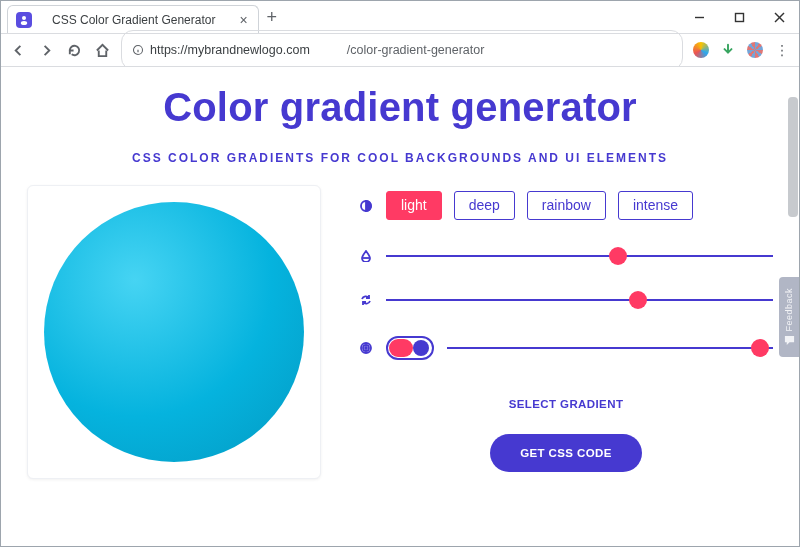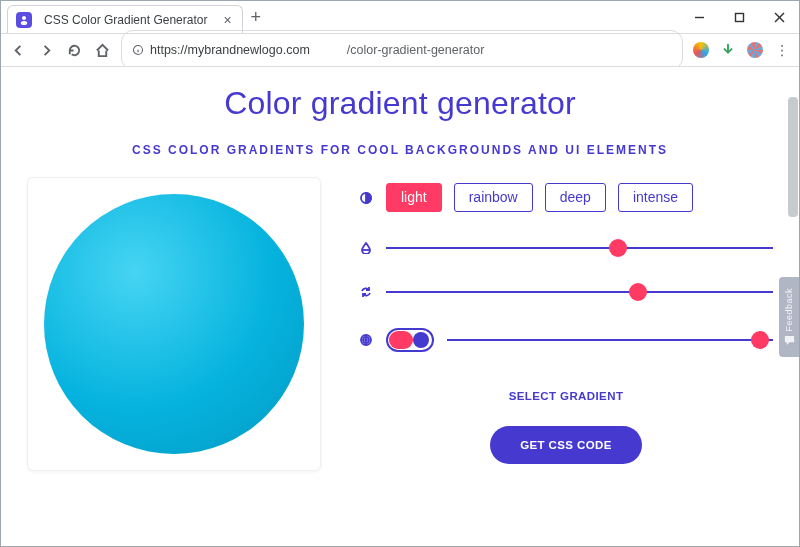--- a/index.html
+++ b/index.html
@@ -1,21 +1,21 @@
 <!DOCTYPE html>
 <html><head>
 <meta charset="utf-8">
 <style>
   * { box-sizing: border-box; margin: 0; padding: 0; }
   html, body { width: 800px; height: 547px; font-family: "Segoe UI", Arial, sans-serif; overflow: hidden; background: #fff; }
   .window { width: 800px; height: 547px; border: 1px solid #9da5ad; display: flex; flex-direction: column; }
 
   
   .titlebar { height: 32px; background: #fff; display: flex; align-items: center; }
-  .tab { display: flex; align-items: center; height: 28px; margin-left: 6px; margin-top: 4px; padding: 0 10px 0 8px; border: 1px solid #cfd3d8; border-bottom: none; border-radius: 6px 6px 0 0; background: #fff; font-size: 12px; color: #3c4043; gap: 12px; }
+  .tab { display: flex; align-items: center; height: 28px; margin-left: 6px; margin-top: 4px; padding: 0 10px 0 8px; border: 1px solid #cfd3d8; border-bottom: none; border-radius: 6px 6px 0 0; background: #fff; font-size: 12px; color: #3c4043; gap: 20px; }
   .favicon { width: 16px; height: 16px; border-radius: 4px; background: #5a4de0; display: flex; align-items: center; justify-content: center; }
   .favicon svg { width: 10px; height: 10px; fill: #fff; }
   .tab-close { font-size: 14px; color: #5f6368; margin-left: 4px; }
   .newtab { margin-left: 8px; color: #5f6368; font-size: 18px; font-weight: 300; }
   .win-controls { margin-left: auto; display: flex; height: 32px; }
   .win-controls div { width: 40px; display: flex; align-items: center; justify-content: center; color: #333; font-size: 12px; }
   .win-controls svg { width: 11px; height: 11px; stroke: #333; stroke-width: 1.4; fill: none; }
 
   
   .toolbar { height: 34px; background: #fff; border-bottom: 1px solid #dadce0; border-top: 1px solid #dadce0; display: flex; align-items: center; padding: 0 8px; gap: 10px; }
@@ -25,21 +25,21 @@
   .addr .path { color: #5f6368; margin-left: 31px; }
   .ext-group { display: flex; align-items: center; gap: 12px; }
   .ext-icon { width: 16px; height: 16px; border-radius: 50%; }
   .dots { letter-spacing: 2px; color: #5f6368; font-size: 14px; }
 
   
   .viewport { flex: 1; position: relative; background: #fff; overflow: hidden; }
   .scrollbar { position: absolute; right: 1px; top: 30px; width: 10px; height: 120px; background: #c7cace; border-radius: 4px; }
 
   .hero { text-align: center; padding: 18px 20px 4px; }
-  .hero h1 { font-size: 32px; font-weight: 400; color: #4639d0; letter-spacing: .2px; }
+  .hero h1 { font-size: 40px; font-weight: 700; color: #4639d0; letter-spacing: .2px; }
   .hero p { font-size: 12px; font-weight: 600; color: #4639d0; letter-spacing: 2px; margin-top: 21px; text-transform: uppercase; }
 
   .main { display: flex; padding: 16px 26px 10px; gap: 38px; }
 
   
   .card { width: 294px; height: 294px; background: #fff; border: 1px solid #eef0f4; border-radius: 6px; box-shadow: 0 1px 3px rgba(0,0,0,.06); display: flex; align-items: center; justify-content: center; }
   .circle { width: 260px; height: 260px; border-radius: 50%; background: radial-gradient(circle at 35% 30%, #46d4f3, #05b3de 55%, #049fc8 90%); }
 
   
   .controls { flex: 1; display: flex; flex-direction: column; padding-top: 6px; }
@@ -163,22 +163,22 @@
 
         <div class="row">
           <div class="row-icon">
             <svg viewBox="0 0 12 12">
                 <circle cx="6" cy="6" r="5"></circle>
                 <path d="M6 1 a5 5 0 0 1 0 10 z" fill="#4639d0"></path>
               </svg>
           </div>
           <div class="pill-row">
             <div class="pill active">light</div>
+            <div class="pill">deep</div>
             <div class="pill">rainbow</div>
-            <div class="pill">deep</div>
             <div class="pill">intense</div>
           </div>
         </div>
 
         <div class="row">
           <div class="row-icon">
             <svg viewBox="0 0 12 12">
                 <path d="M6 1 C3 5 2 6.5 2 8 a4 4 0 0 0 8 0 C10 6.5 9 5 6 1 z"></path>
                 <line x1="3" y1="8" x2="9" y2="8"></line>
               </svg>

